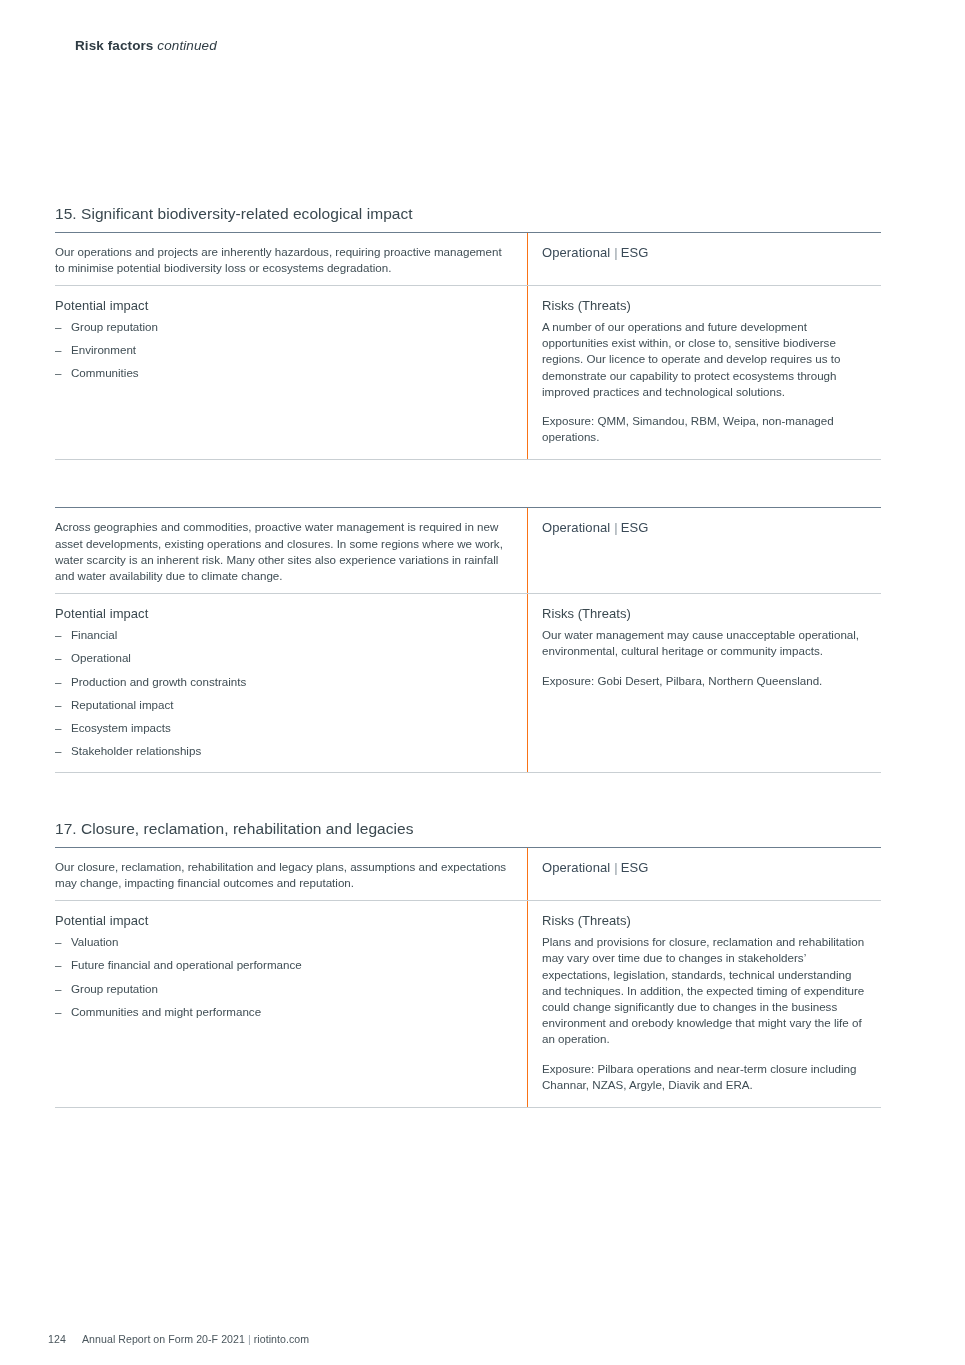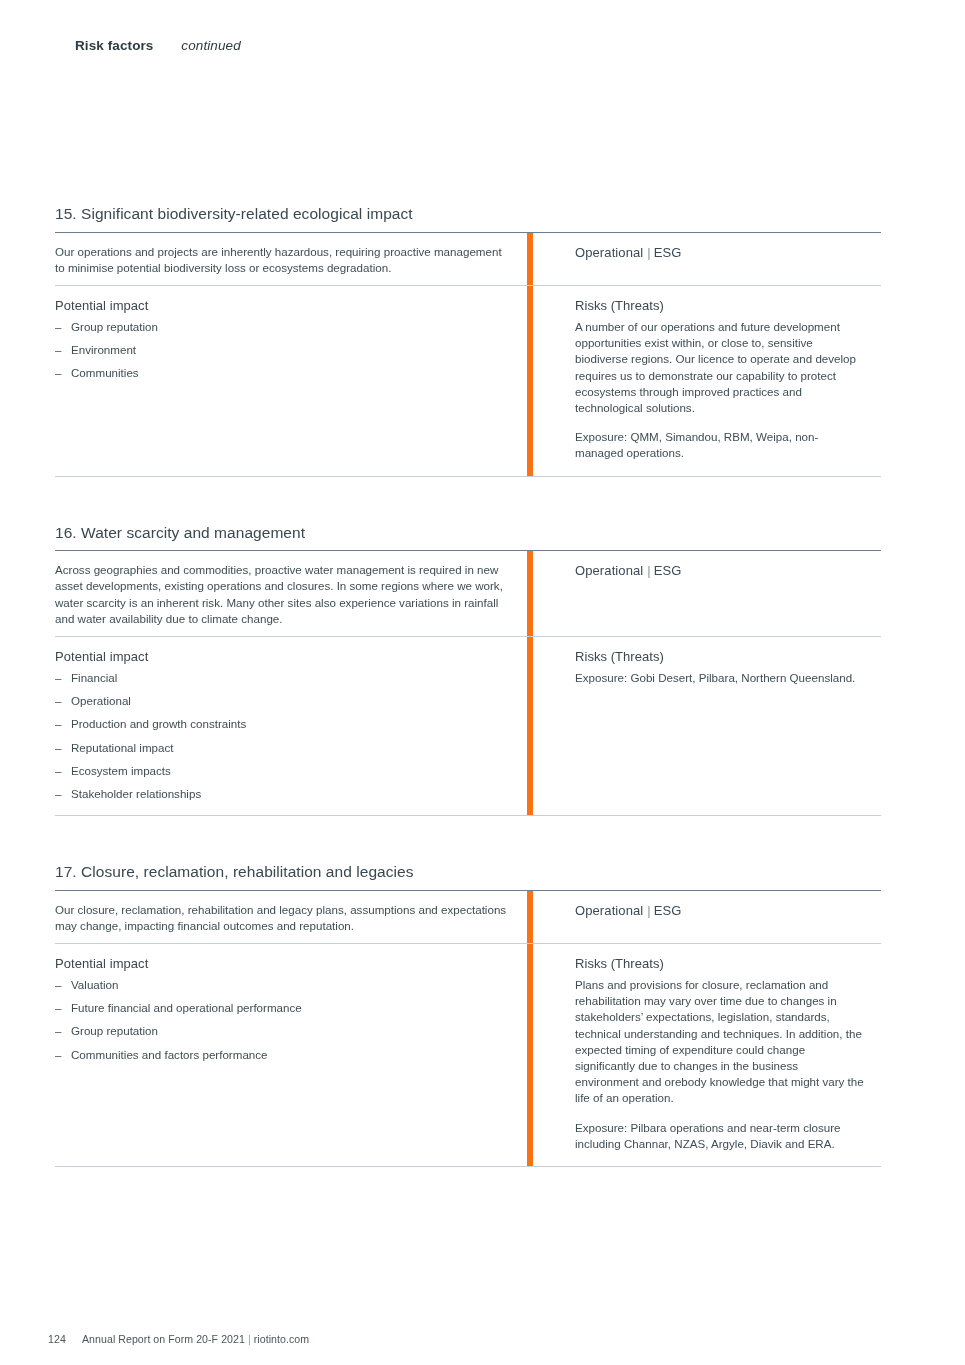--- a/index.html
+++ b/index.html
@@ -25,21 +25,21 @@
   
   .running-header {
     position: absolute;
     left: 55px;
     top: 38px;
     font-size: 13.5px;
     letter-spacing: 0.1px;
     color: #2f3c44;
   }
   .running-header .rh-bold { font-weight: bold; padding-left: 20px; }
-  .running-header .rh-italic { font-style: italic; font-weight: normal; margin-left: 24px; }
+  .running-header .rh-italic { font-style: italic; font-weight: normal; }
 
   
   .content {
     position: absolute;
     left: 55px;
     top: 205px;
     width: 826px;
   }
 
   .risk-section { margin-bottom: 47px; }
@@ -70,22 +70,22 @@
     align-items: stretch;
   }
   .col-left {
     width: 472px;
     box-sizing: border-box;
     padding-right: 18px;
   }
   .col-right {
     flex: 1;
     box-sizing: border-box;
-    padding-left: 42px;
-    border-left: 6px solid #f97316;
+    padding-left: 14px;
+    border-left: 1px solid #f97316;
   }
 
   
   .band-top .col-left { padding-top: 11px; padding-bottom: 9px; }
   .band-top .col-right { padding-top: 11px; padding-bottom: 9px; }
 
   .band-body .col-left { padding-top: 12px; padding-bottom: 14px; }
   .band-body .col-right { padding-top: 12px; padding-bottom: 14px; }
 
   .intro-text {
@@ -202,21 +202,20 @@
         <div class="col-right">
           <h3 class="sub-heading">Risks (Threats)</h3>
           <p class="risk-para">A number of our operations and future development opportunities exist within, or close to, sensitive biodiverse regions. Our licence to operate and develop requires us to demonstrate our capability to protect ecosystems through improved practices and technological solutions.</p>
           <p class="risk-para"><span class="exposure-label">Exposure:</span><span> </span><span>QMM, Simandou, RBM, Weipa, non-managed operations.</span></p>
         </div>
       </div>
       <div class="rule-light"></div>
     </div>
 
     <div class="risk-section">
-      <h2 class="section-heading">16. Water scarcity and management</h2>
       <div class="rule-dark"></div>
 
       <div class="cols band-top">
         <div class="col-left">
           <p class="intro-text">Across geographies and commodities, proactive water management is required in new asset developments, existing operations and closures. In some regions where we work, water scarcity is an inherent risk. Many other sites also experience variations in rainfall and water availability due to climate change.</p>
         </div>
         <div class="col-right">
           <p class="category"><span>Operational</span><span class="cat-sep">|</span><span>ESG</span></p>
         </div>
       </div>
@@ -229,20 +228,21 @@
             <li><span class="dash">–</span><span>Financial</span></li>
             <li><span class="dash">–</span><span>Operational</span></li>
             <li><span class="dash">–</span><span>Production and growth constraints</span></li>
             <li><span class="dash">–</span><span>Reputational impact</span></li>
             <li><span class="dash">–</span><span>Ecosystem impacts</span></li>
             <li><span class="dash">–</span><span>Stakeholder relationships</span></li>
           </ul>
         </div>
         <div class="col-right">
           <h3 class="sub-heading">Risks (Threats)</h3>
+          <p class="risk-para">Our water management may cause unacceptable operational, environmental, cultural heritage or community impacts.</p>
           <p class="risk-para"><span class="exposure-label">Exposure:</span><span> </span><span>Gobi Desert, Pilbara, Northern Queensland.</span></p>
         </div>
       </div>
       <div class="rule-light"></div>
     </div>
 
     <div class="risk-section">
       <h2 class="section-heading">17. Closure, reclamation, rehabilitation and legacies</h2>
       <div class="rule-dark"></div>
 
@@ -256,21 +256,21 @@
       </div>
       <div class="rule-light"></div>
 
       <div class="cols band-body">
         <div class="col-left">
           <h3 class="sub-heading">Potential impact</h3>
           <ul class="impact-list">
             <li><span class="dash">–</span><span>Valuation</span></li>
             <li><span class="dash">–</span><span>Future financial and operational performance</span></li>
             <li><span class="dash">–</span><span>Group reputation</span></li>
-            <li><span class="dash">–</span><span>Communities and factors performance</span></li>
+            <li><span class="dash">–</span><span>Communities and might performance</span></li>
           </ul>
         </div>
         <div class="col-right">
           <h3 class="sub-heading">Risks (Threats)</h3>
           <p class="risk-para">Plans and provisions for closure, reclamation and rehabilitation may vary over time due to changes in stakeholders’ expectations, legislation, standards, technical understanding and techniques. In addition, the expected timing of expenditure could change significantly due to changes in the business environment and orebody knowledge that might vary the life of an operation.</p>
           <p class="risk-para"><span class="exposure-label">Exposure:</span><span> </span><span>Pilbara operations and near-term closure including Channar, NZAS, Argyle, Diavik and ERA.</span></p>
         </div>
       </div>
       <div class="rule-light"></div>
     </div>

